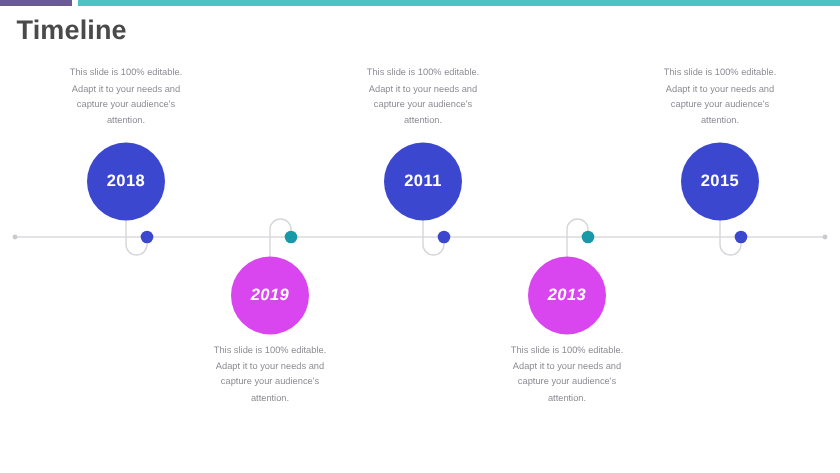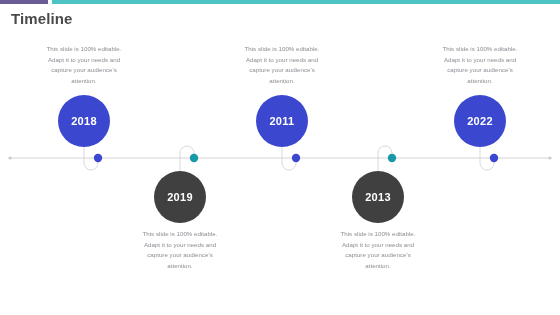--- a/index.html
+++ b/index.html
@@ -37,21 +37,21 @@
     flex: 1;
     height: 100%;
     background: #4ec3c3;
   }
 
   
   .page-title {
     position: absolute;
     top: 10px;
     left: 11px;
-    font-size: 15px;
+    font-size: 18px;
     font-weight: bold;
     color: #4a4a4a;
     letter-spacing: 0.1px;
     white-space: nowrap;
   }
 
   
   .stage {
     position: absolute;
     top: 0; left: 0;
@@ -76,21 +76,21 @@
     border-radius: 50%;
     display: flex;
     align-items: center;
     justify-content: center;
     color: #ffffff;
     font-size: 11px;
     font-weight: bold;
     letter-spacing: 0.3px;
   }
   .bubble.blue  { background: #3b47cf; }
-  .bubble.teal  { background: #404040; }
+  .bubble.teal  { background: #d946ef; font-style: italic; }
 
   .desc {
     position: absolute;
     width: 92px;
     font-size: 6.2px;
     line-height: 1.72;
     color: #8d8d95;
     text-align: center;
   }
 </style>
@@ -144,15 +144,15 @@
     <div class="bubble blue" style="left:256px; top:95px; width:52px; height:52px;">2011</div>
   </div>
 
   <div class="node">
     <div class="bubble teal" style="left:352px; top:171px; width:52px; height:52px;">2013</div>
     <div class="desc" style="left:332px; top:229px;">This slide is 100% editable. Adapt it to your needs and capture your audience's attention.</div>
   </div>
 
   <div class="node">
     <div class="desc" style="left:434px; top:44px;">This slide is 100% editable. Adapt it to your needs and capture your audience's attention.</div>
-    <div class="bubble blue" style="left:454px; top:95px; width:52px; height:52px;">2022</div>
+    <div class="bubble blue" style="left:454px; top:95px; width:52px; height:52px;">2015</div>
   </div>
 </div>
 
 </body></html>

